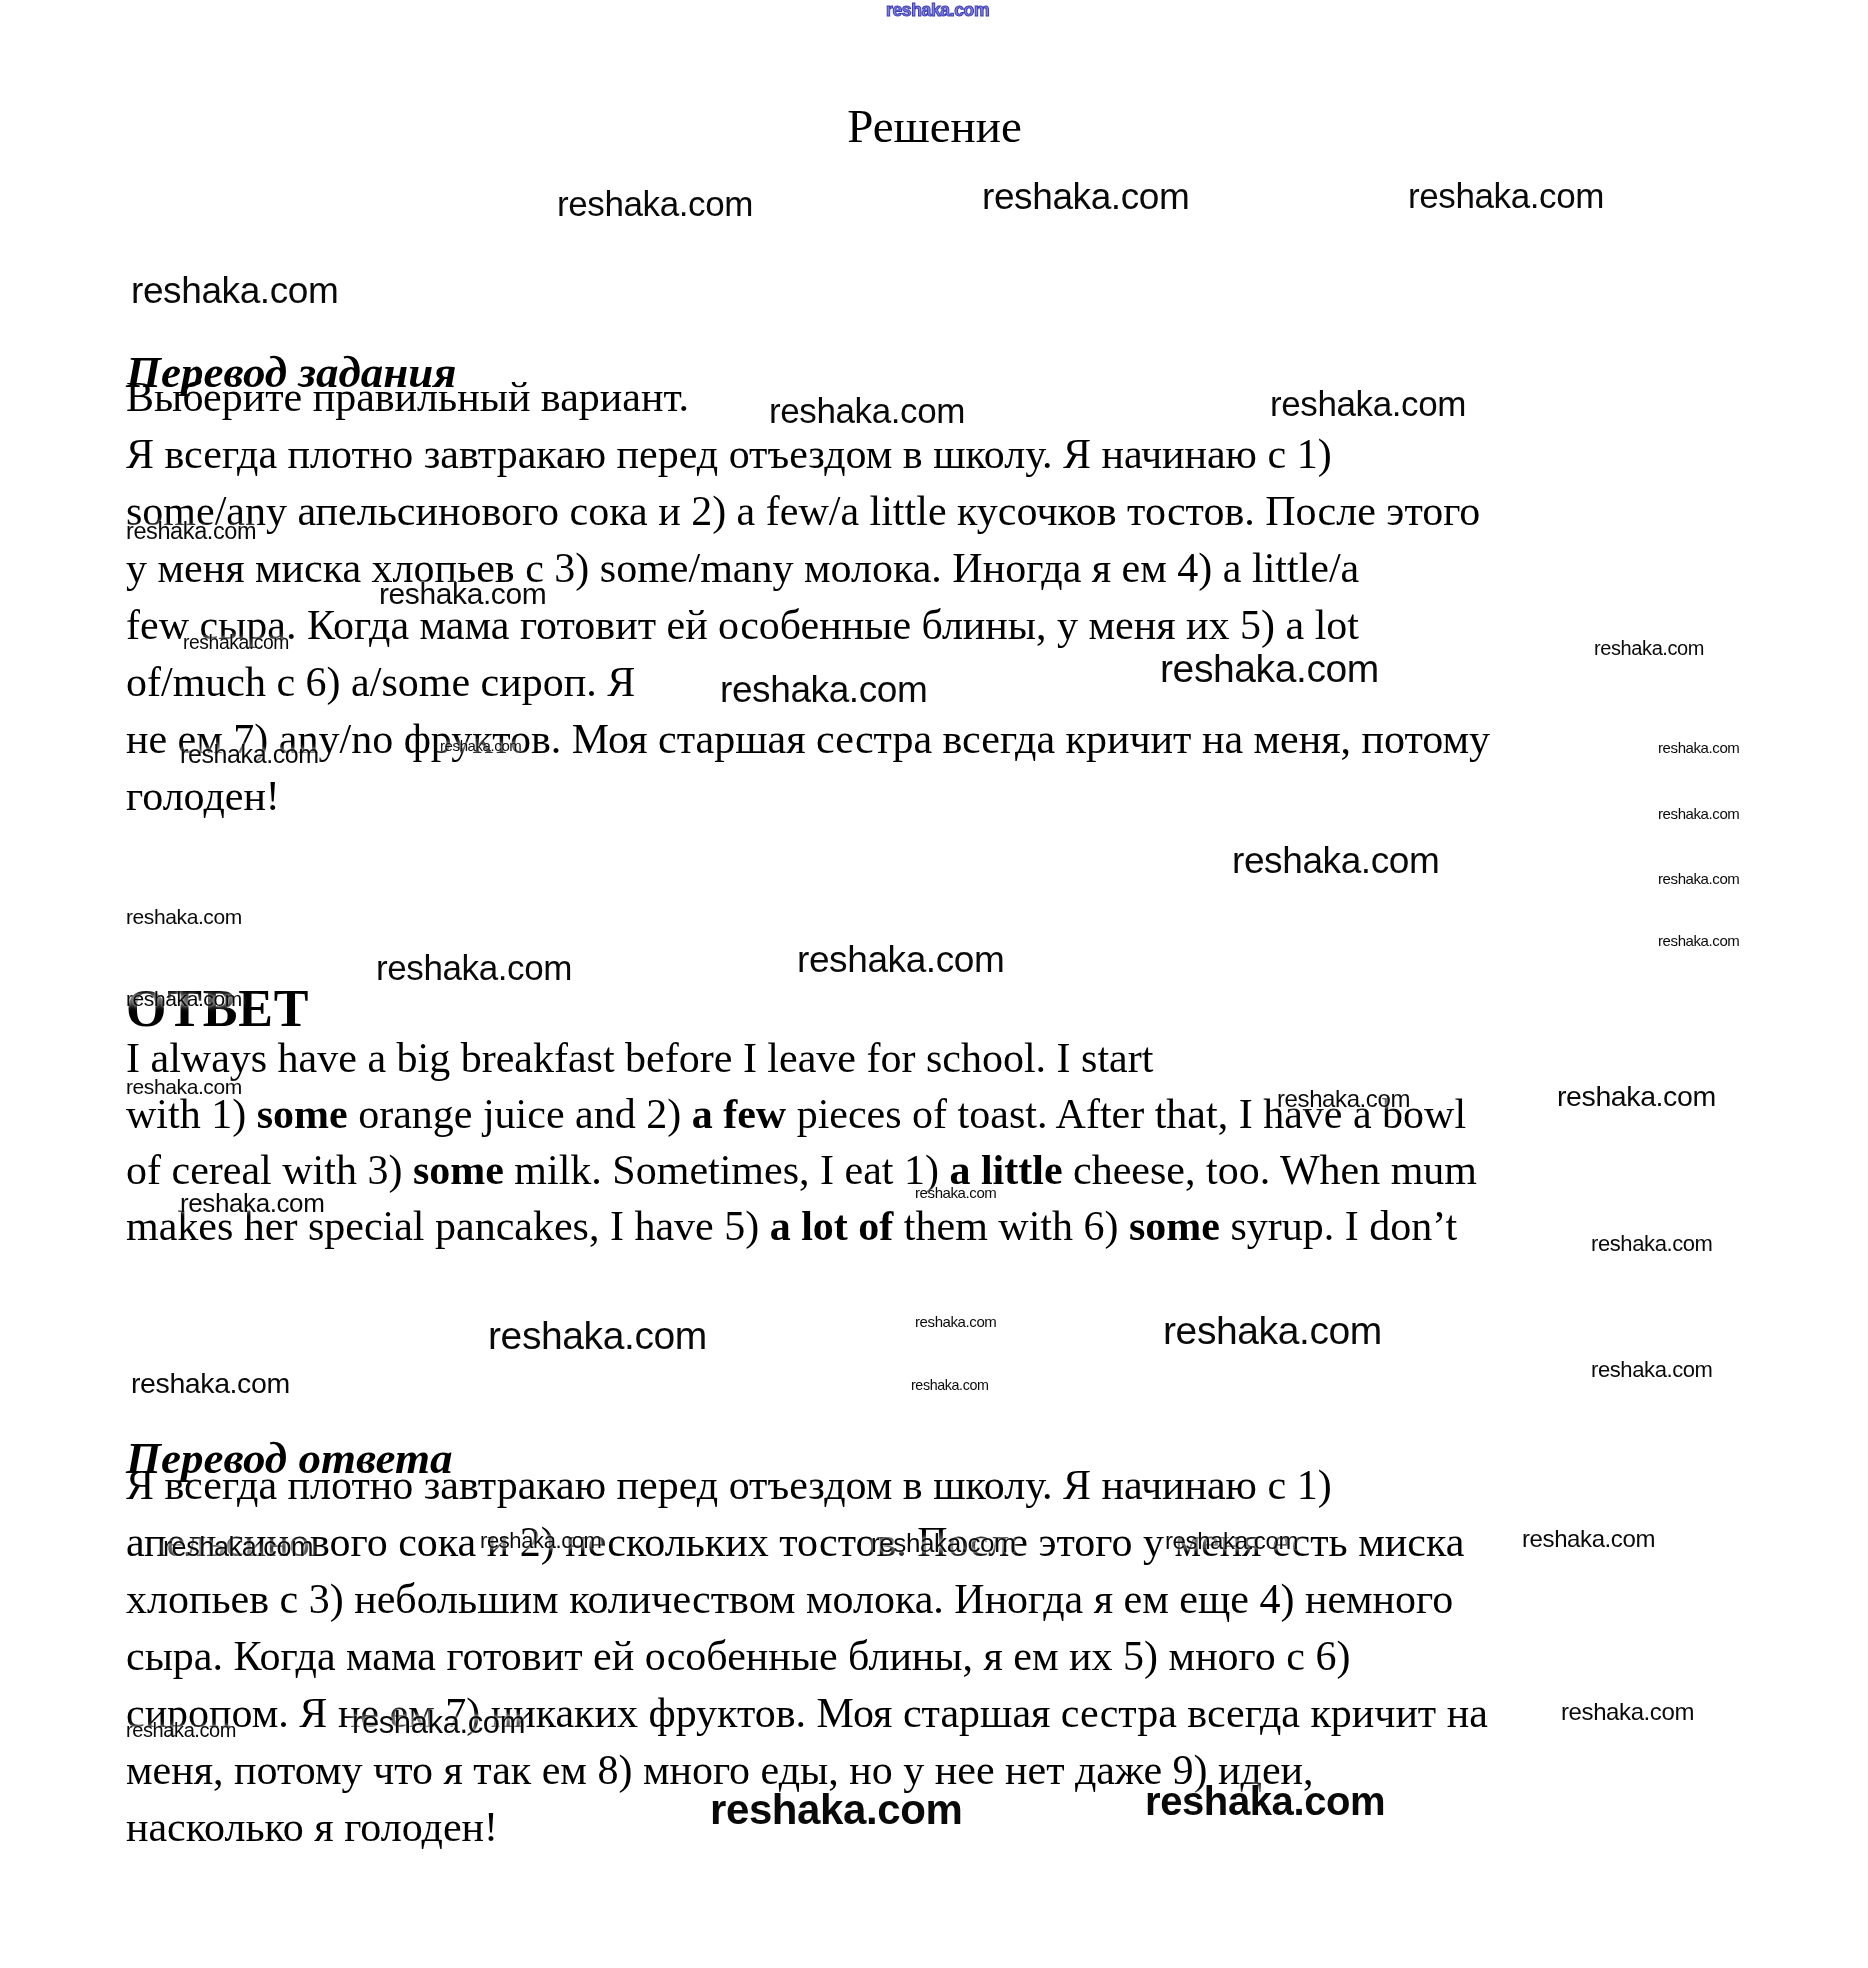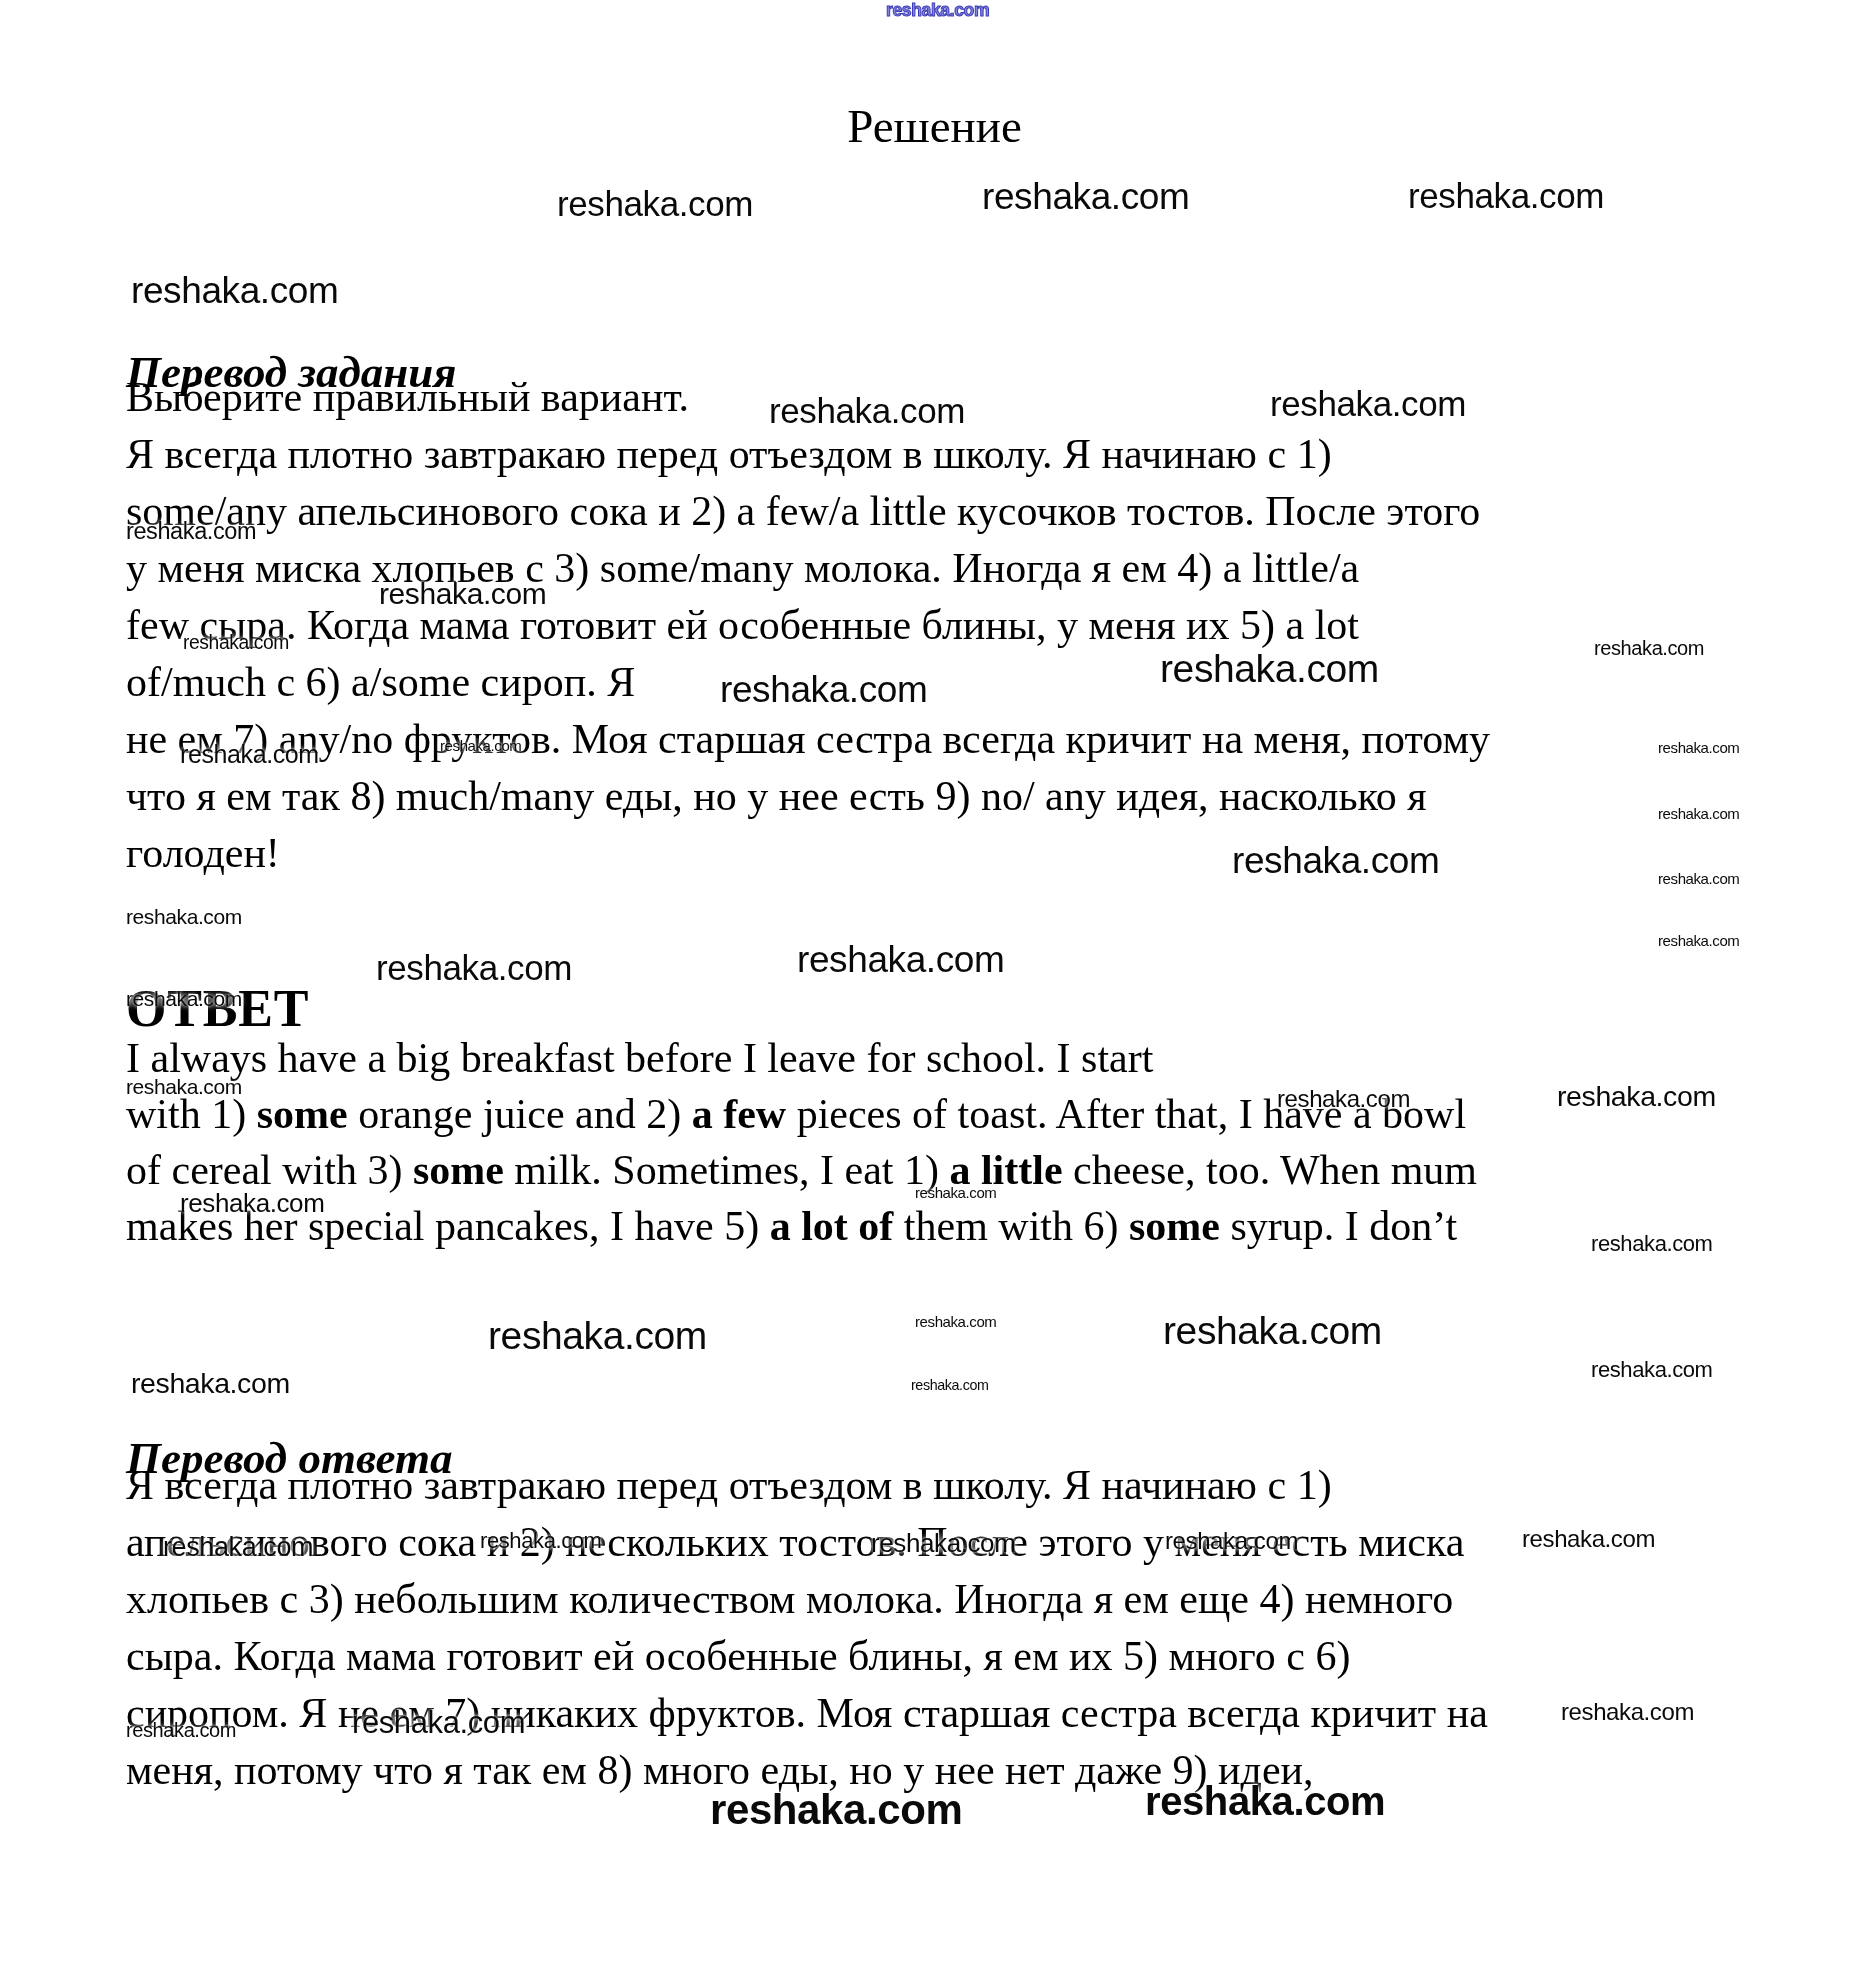--- a/index.html
+++ b/index.html
@@ -65,40 +65,40 @@
 
   <h2 class="sec-heading h-italic" id="h-task">Перевод задания</h2>
   <div class="para" id="p-task">
       <div class="t-line"><span class="">Выберите правильный вариант.</span></div>
       <div class="t-line"><span class="">Я всегда плотно завтракаю перед отъездом в школу. Я начинаю с 1)</span></div>
       <div class="t-line"><span class="">some/any апельсинового сока и 2) a few/a little кусочков тостов. После этого</span></div>
       <div class="t-line"><span class="">у меня миска хлопьев с 3) some/many молока. Иногда я ем 4) a little/a</span></div>
       <div class="t-line"><span class="">few сыра. Когда мама готовит ей особенные блины, у меня их 5) a lot</span></div>
       <div class="t-line"><span class="">of/much с 6) a/some сироп. Я</span></div>
       <div class="t-line"><span class="">не ем 7) any/no фруктов. Моя старшая сестра всегда кричит на меня, потому</span></div>
-      <div class="t-line"><span class="">что я ем так 8) much/many еды, но у нее есть 9) no/ any идея, насколько я</span></div>
       <div class="t-line"><span class="">голоден!</span></div>
     </div>
 
   <h2 class="sec-heading" id="h-answer">ОТВЕТ</h2>
   <div class="para" id="p-answer">
       <div class="t-line"><span class="">I always have a big breakfast before I leave for school. I start</span></div>
       <div class="t-line"><span class="">with 1) </span><span class="b">some</span><span class=""> orange juice and 2) </span><span class="b">a few</span><span class=""> pieces of toast. After that, I have a bowl</span></div>
       <div class="t-line"><span class="">of cereal with 3) </span><span class="b">some</span><span class=""> milk. Sometimes, I eat 1) </span><span class="b">a little</span><span class=""> cheese, too. When mum</span></div>
       <div class="t-line"><span class="">makes her special pancakes, I have 5) </span><span class="b">a lot of</span><span class=""> them with 6) </span><span class="b">some</span><span class=""> syrup. I don’t</span></div>
     </div>
 
   <h2 class="sec-heading h-italic" id="h-answer-tr">Перевод ответа</h2>
   <div class="para" id="p-answer-tr">
       <div class="t-line"><span class="">Я всегда плотно завтракаю перед отъездом в школу. Я начинаю с 1)</span></div>
       <div class="t-line"><span class="">апельсинового сока и 2) нескольких тостов. После этого у меня есть миска</span></div>
       <div class="t-line"><span class="">хлопьев с 3) небольшим количеством молока. Иногда я ем еще 4) немного</span></div>
       <div class="t-line"><span class="">сыра. Когда мама готовит ей особенные блины, я ем их 5) много с 6)</span></div>
       <div class="t-line"><span class="">сиропом. Я не ем 7) никаких фруктов. Моя старшая сестра всегда кричит на</span></div>
       <div class="t-line"><span class="">меня, потому что я так ем 8) много еды, но у нее нет даже 9) идеи,</span></div>
+      <div class="t-line"><span class="">насколько я голоден!</span></div>
     </div>
 
   <div id="watermark-layer">
       <span class="wm outline" style="left: 886px; top: 1.7px; font-size: 17.6px;">reshaka.com</span>
       <span class="wm" style="left: 557px; top: 186px; font-size: 35px;">reshaka.com</span>
       <span class="wm" style="left: 982px; top: 178px; font-size: 37px;">reshaka.com</span>
       <span class="wm" style="left: 1408px; top: 178px; font-size: 35px;">reshaka.com</span>
       <span class="wm" style="left: 131px; top: 272px; font-size: 37px;">reshaka.com</span>
       <span class="wm" style="left: 769px; top: 393px; font-size: 35px;">reshaka.com</span>
       <span class="wm" style="left: 1270px; top: 386px; font-size: 35px;">reshaka.com</span>

